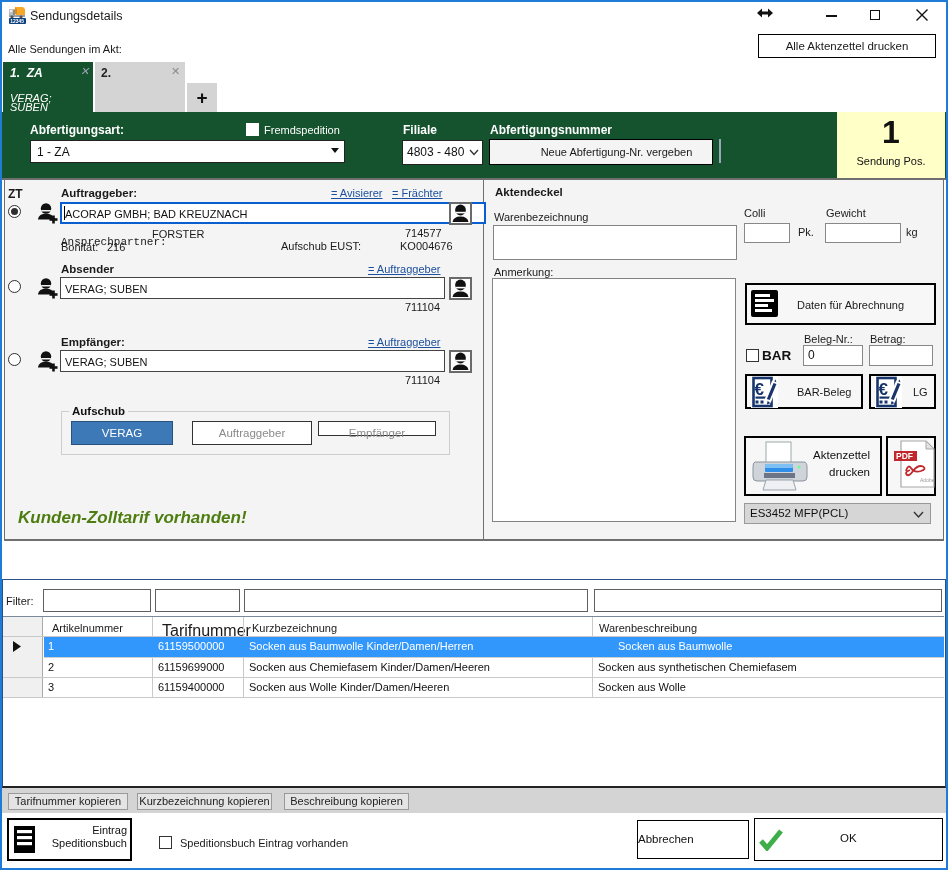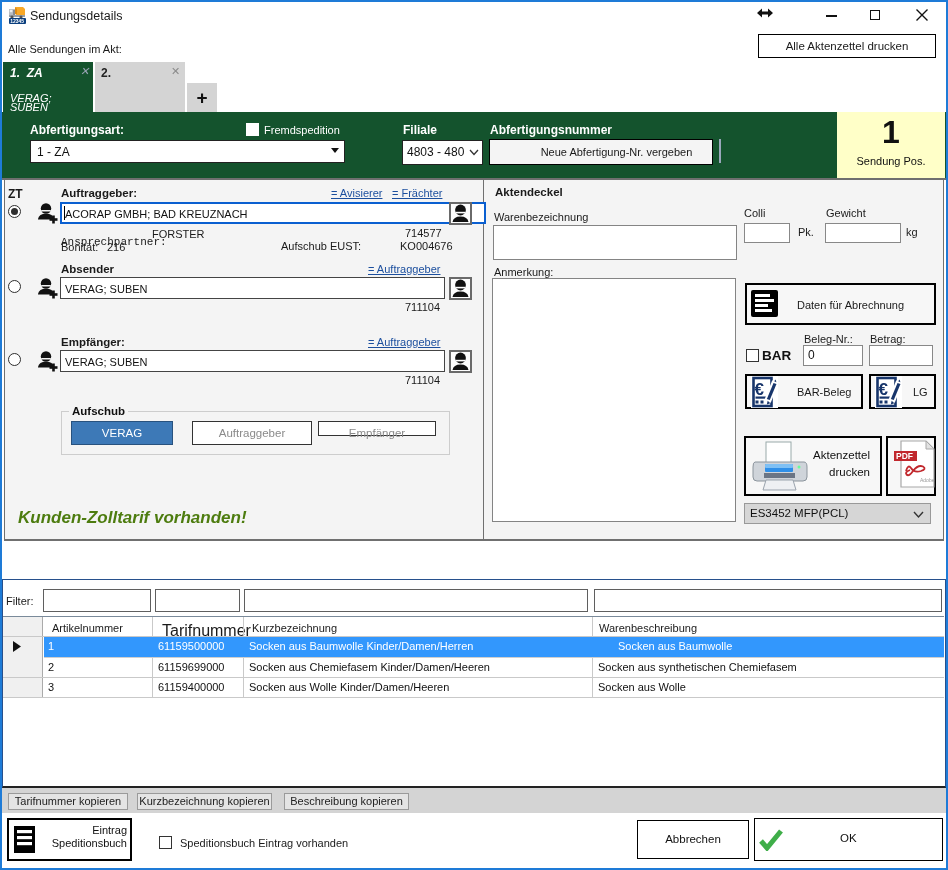--- a/index.html
+++ b/index.html
@@ -309,18 +309,18 @@
 <svg class="abs" style="left:14px;top:826px" width="21" height="27" viewBox="0 0 21 27">
   <rect x="0" y="0" width="21" height="27" fill="#000"></rect>
   <rect x="3" y="4" width="15" height="3.2" fill="#fff"></rect>
   <rect x="3" y="10" width="15" height="3.2" fill="#fff"></rect>
   <rect x="3" y="16" width="15" height="3.2" fill="#fff"></rect>
 </svg>
 <div class="abs" style="left:40px;top:824px;width:87px;text-align:right;font-size:11px;color:#111;line-height:13px;">Eintrag<br>Speditionsbuch</div>
 <div class="abs" style="left:159px;top:836px;width:13px;height:13px;background:#fff;border:1.6px solid #333;box-sizing:border-box;"></div>
 <div class="abs lbl" style="left:180px;top:837px;">Speditionsbuch Eintrag vorhanden</div>
 
-<div class="abs" style="left:637px;top:820px;width:112px;height:39px;background:#fff;border:1.5px solid #000;box-sizing:border-box;text-align:center;line-height:36px;font-size:11.5px;color:#111;">Abbrechen</div>
+<div class="abs" style="left:637px;top:820px;width:112px;height:39px;background:#fff;border:1.5px solid #000;box-sizing:border-box;line-height:36px;font-size:11.5px;color:#111;">Abbrechen</div>
 <div class="abs" style="left:754px;top:818px;width:189px;height:43px;background:#fff;border:1.5px solid #000;box-sizing:border-box;"></div>
 <svg class="abs" style="left:759px;top:829px" width="24" height="22" viewBox="0 0 24 22">
   <path d="M2 12 L8 19 L22 2" stroke="#3fae49" stroke-width="5" fill="none"></path>
 </svg>
 <div class="abs" style="left:840px;top:832px;font-size:11.5px;color:#111;">OK</div>
 
 </body></html>

